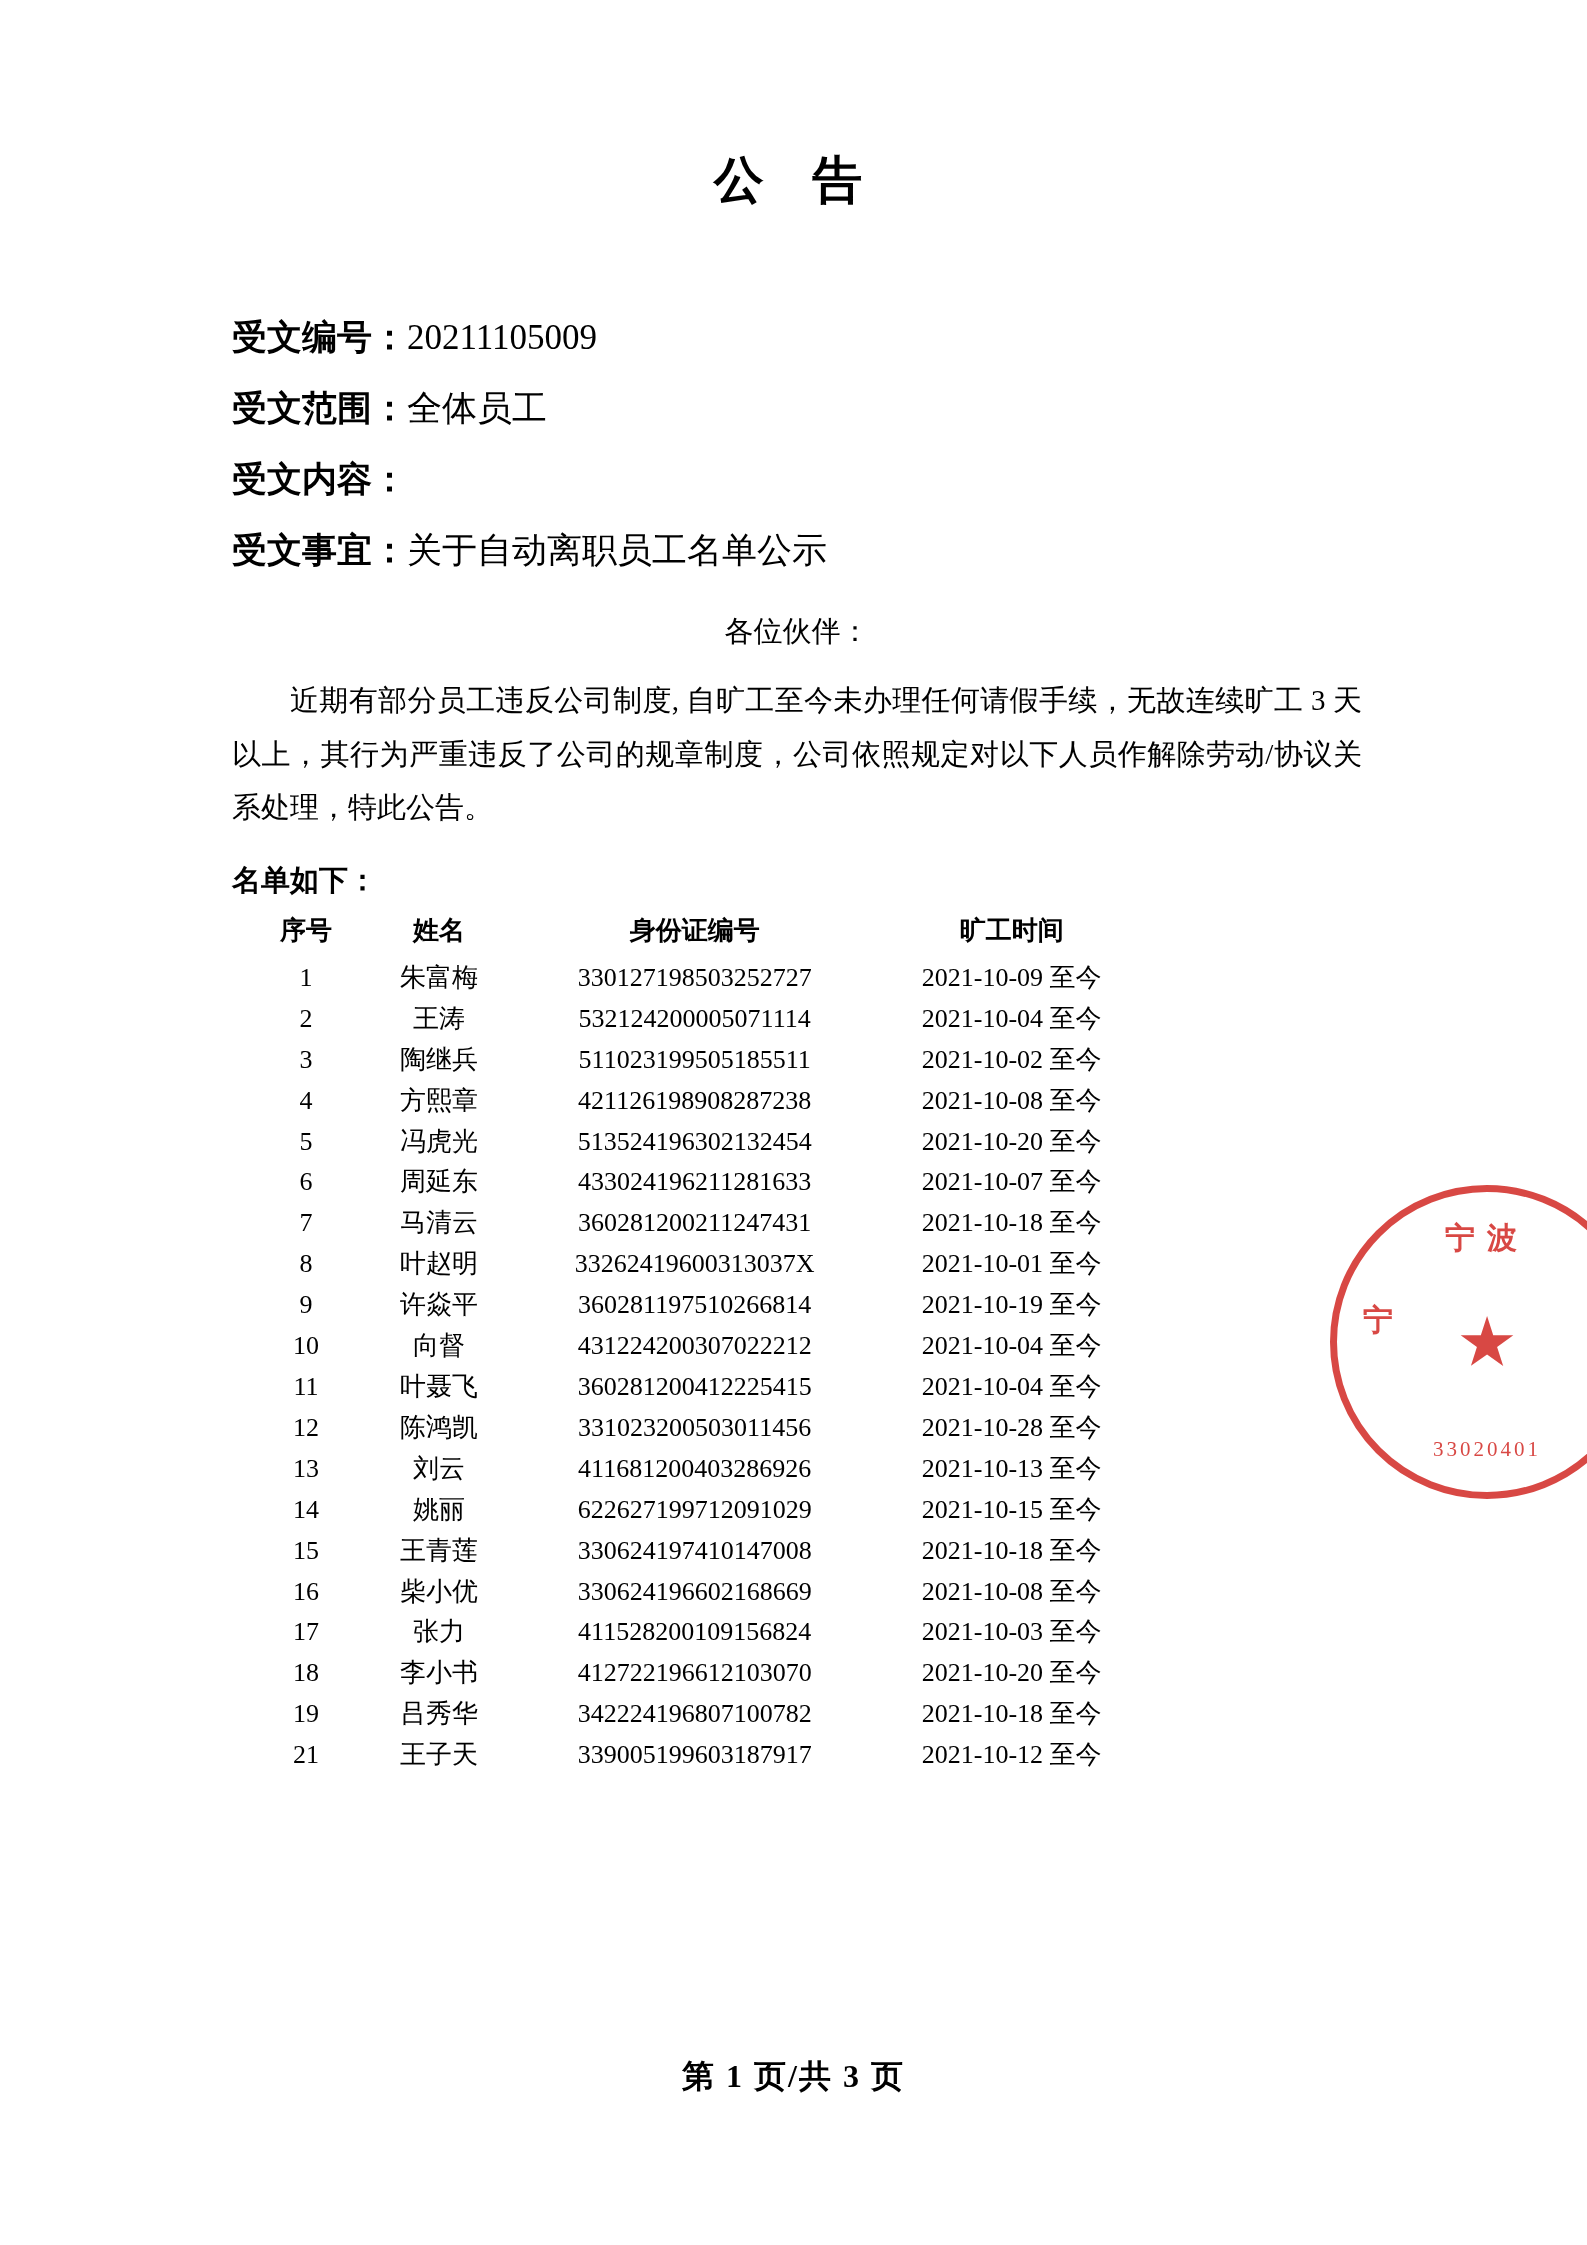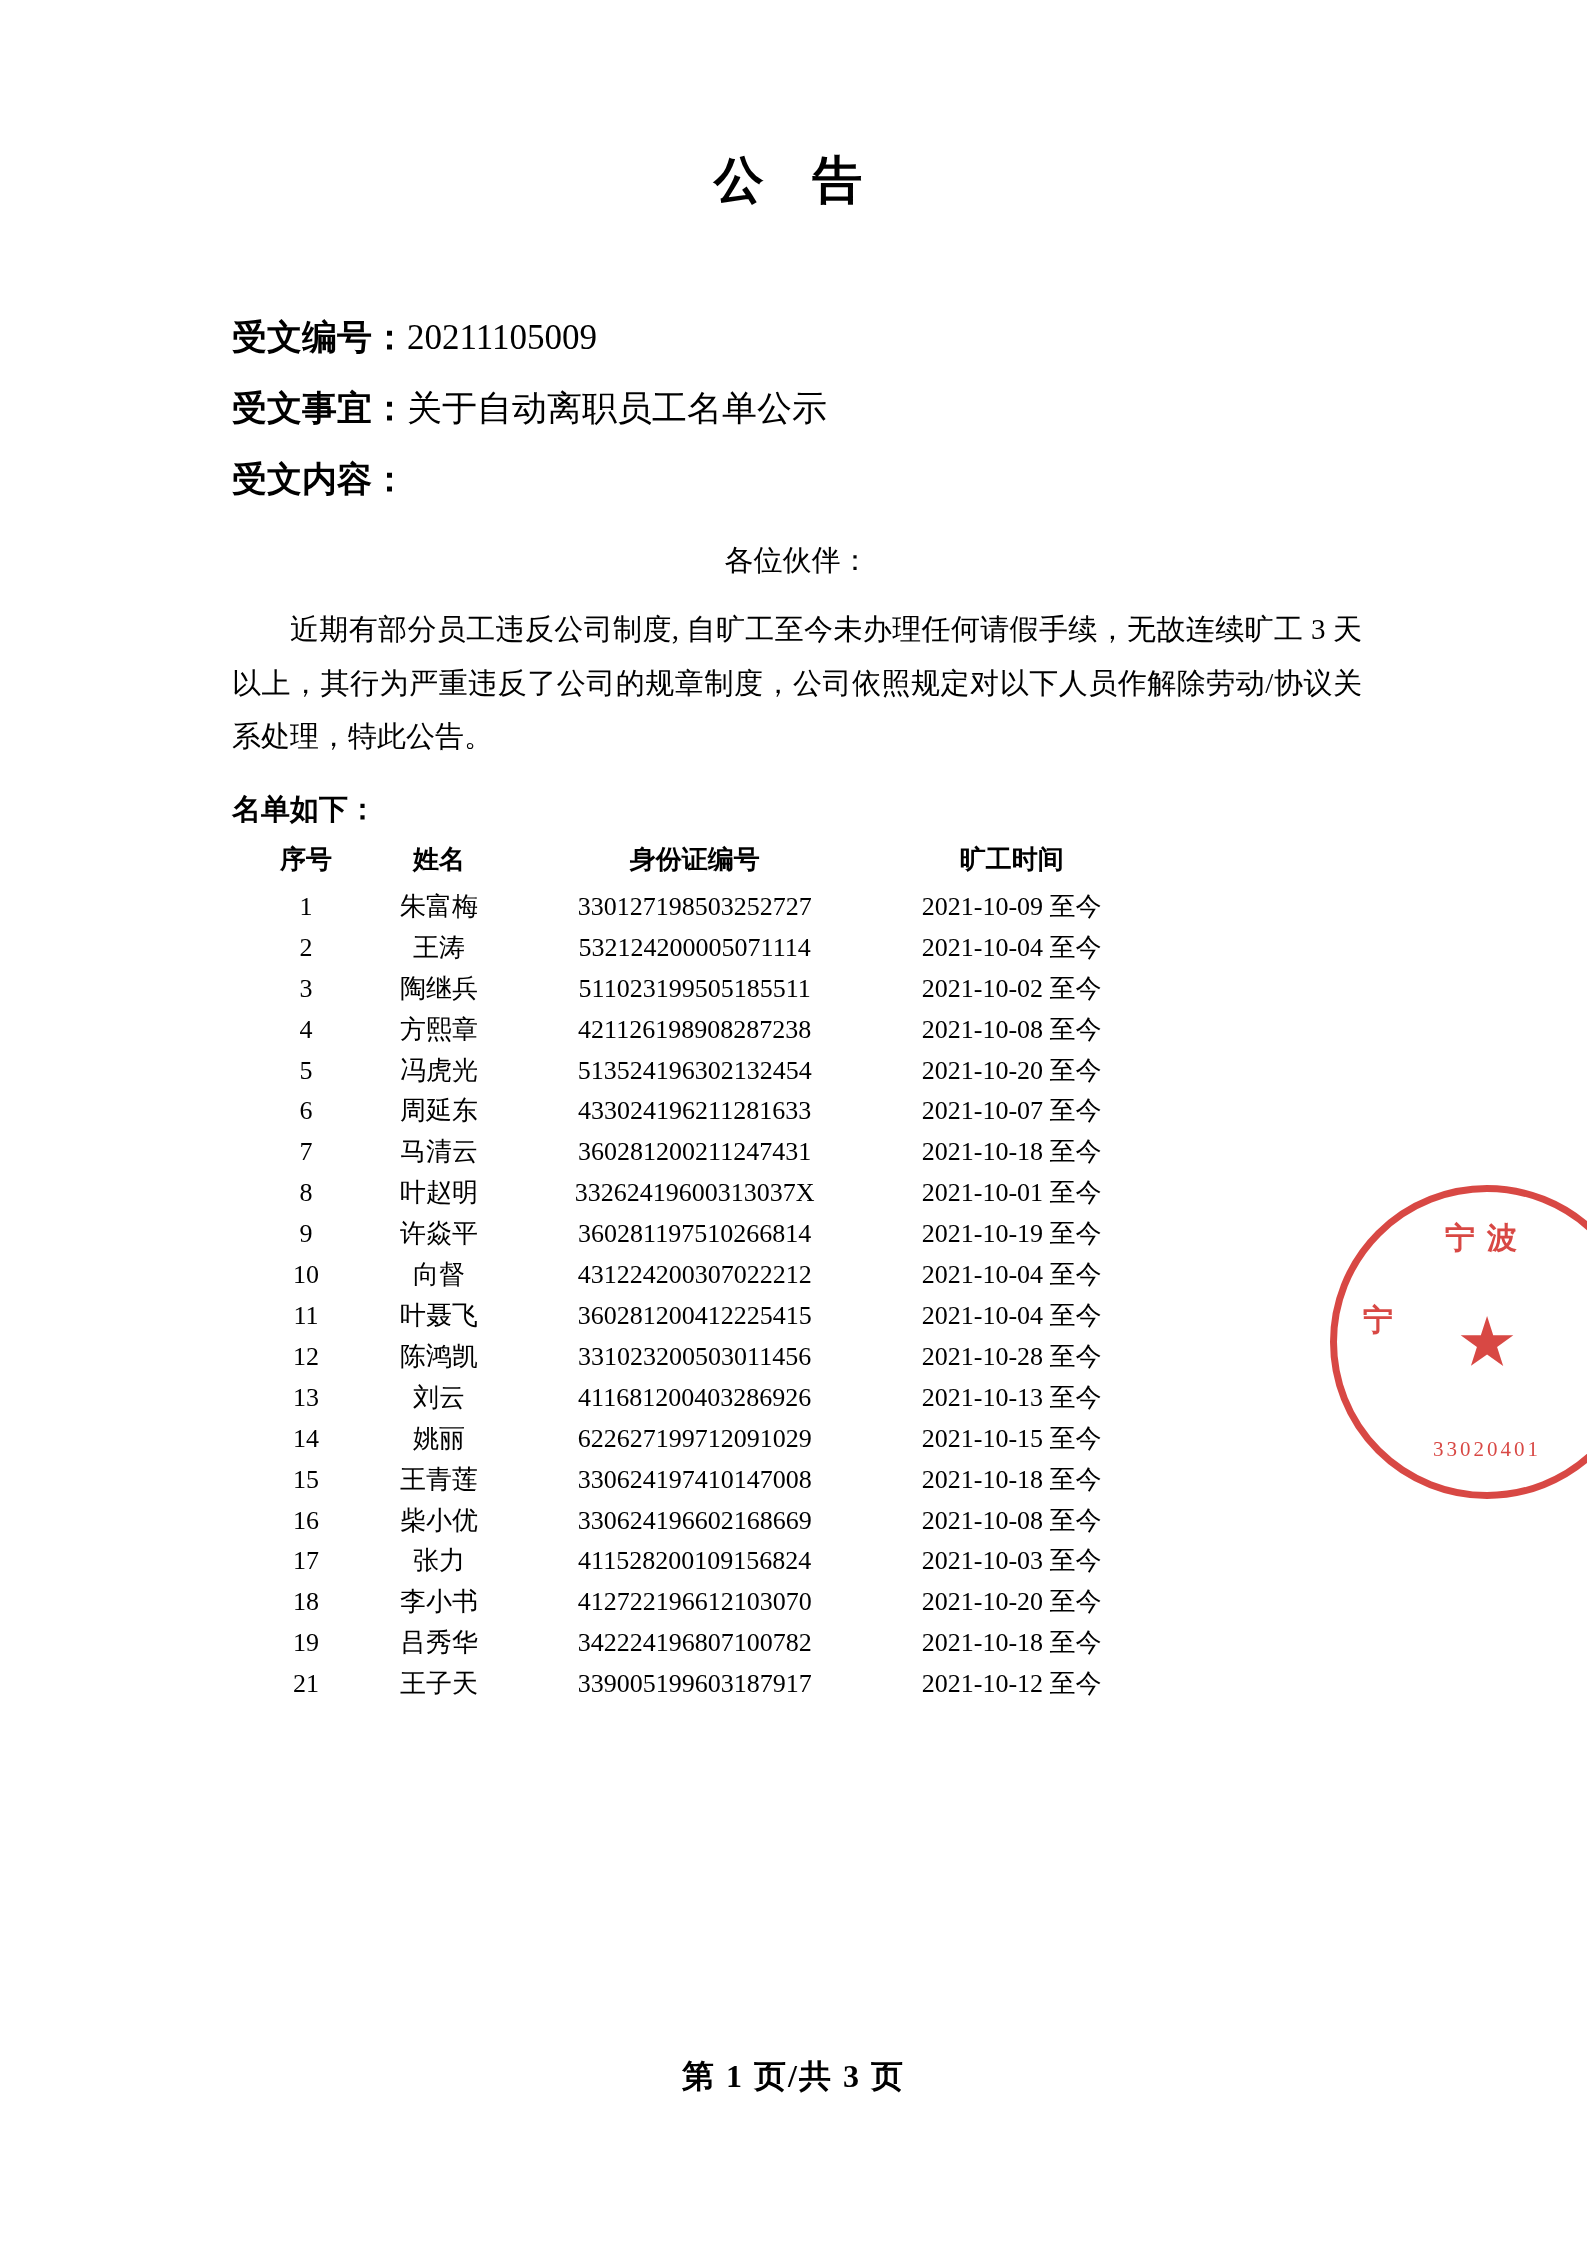--- a/index.html
+++ b/index.html
@@ -163,24 +163,27 @@
 
   <div class="content">
 
     <h1 class="doc-title">公  告</h1>
 
     <div class="meta-block">
       <div class="meta-row">
         <span class="meta-label">受文编号：</span><span class="meta-value">20211105009</span>
       </div>
       <div class="meta-row">
-        <span class="meta-label">受文事宜：</span><span class="meta-value">关于自动离职员工名单公示</span>
+        <span class="meta-label">受文范围：</span><span class="meta-value">全体员工</span>
       </div>
       <div class="meta-row">
         <span class="meta-label">受文内容：</span><span class="meta-value"></span>
+      </div>
+      <div class="meta-row">
+        <span class="meta-label">受文事宜：</span><span class="meta-value">关于自动离职员工名单公示</span>
       </div>
     </div>
 
     <div class="salutation">各位伙伴：</div>
 
     <p class="body-para">近期有部分员工违反公司制度, 自旷工至今未办理任何请假手续，无故连续旷工 3 天以上，其行为严重违反了公司的规章制度，公司依照规定对以下人员作解除劳动/协议关系处理，特此公告。</p>
 
     <div class="list-intro">名单如下：</div>
 
     <table class="name-table">

